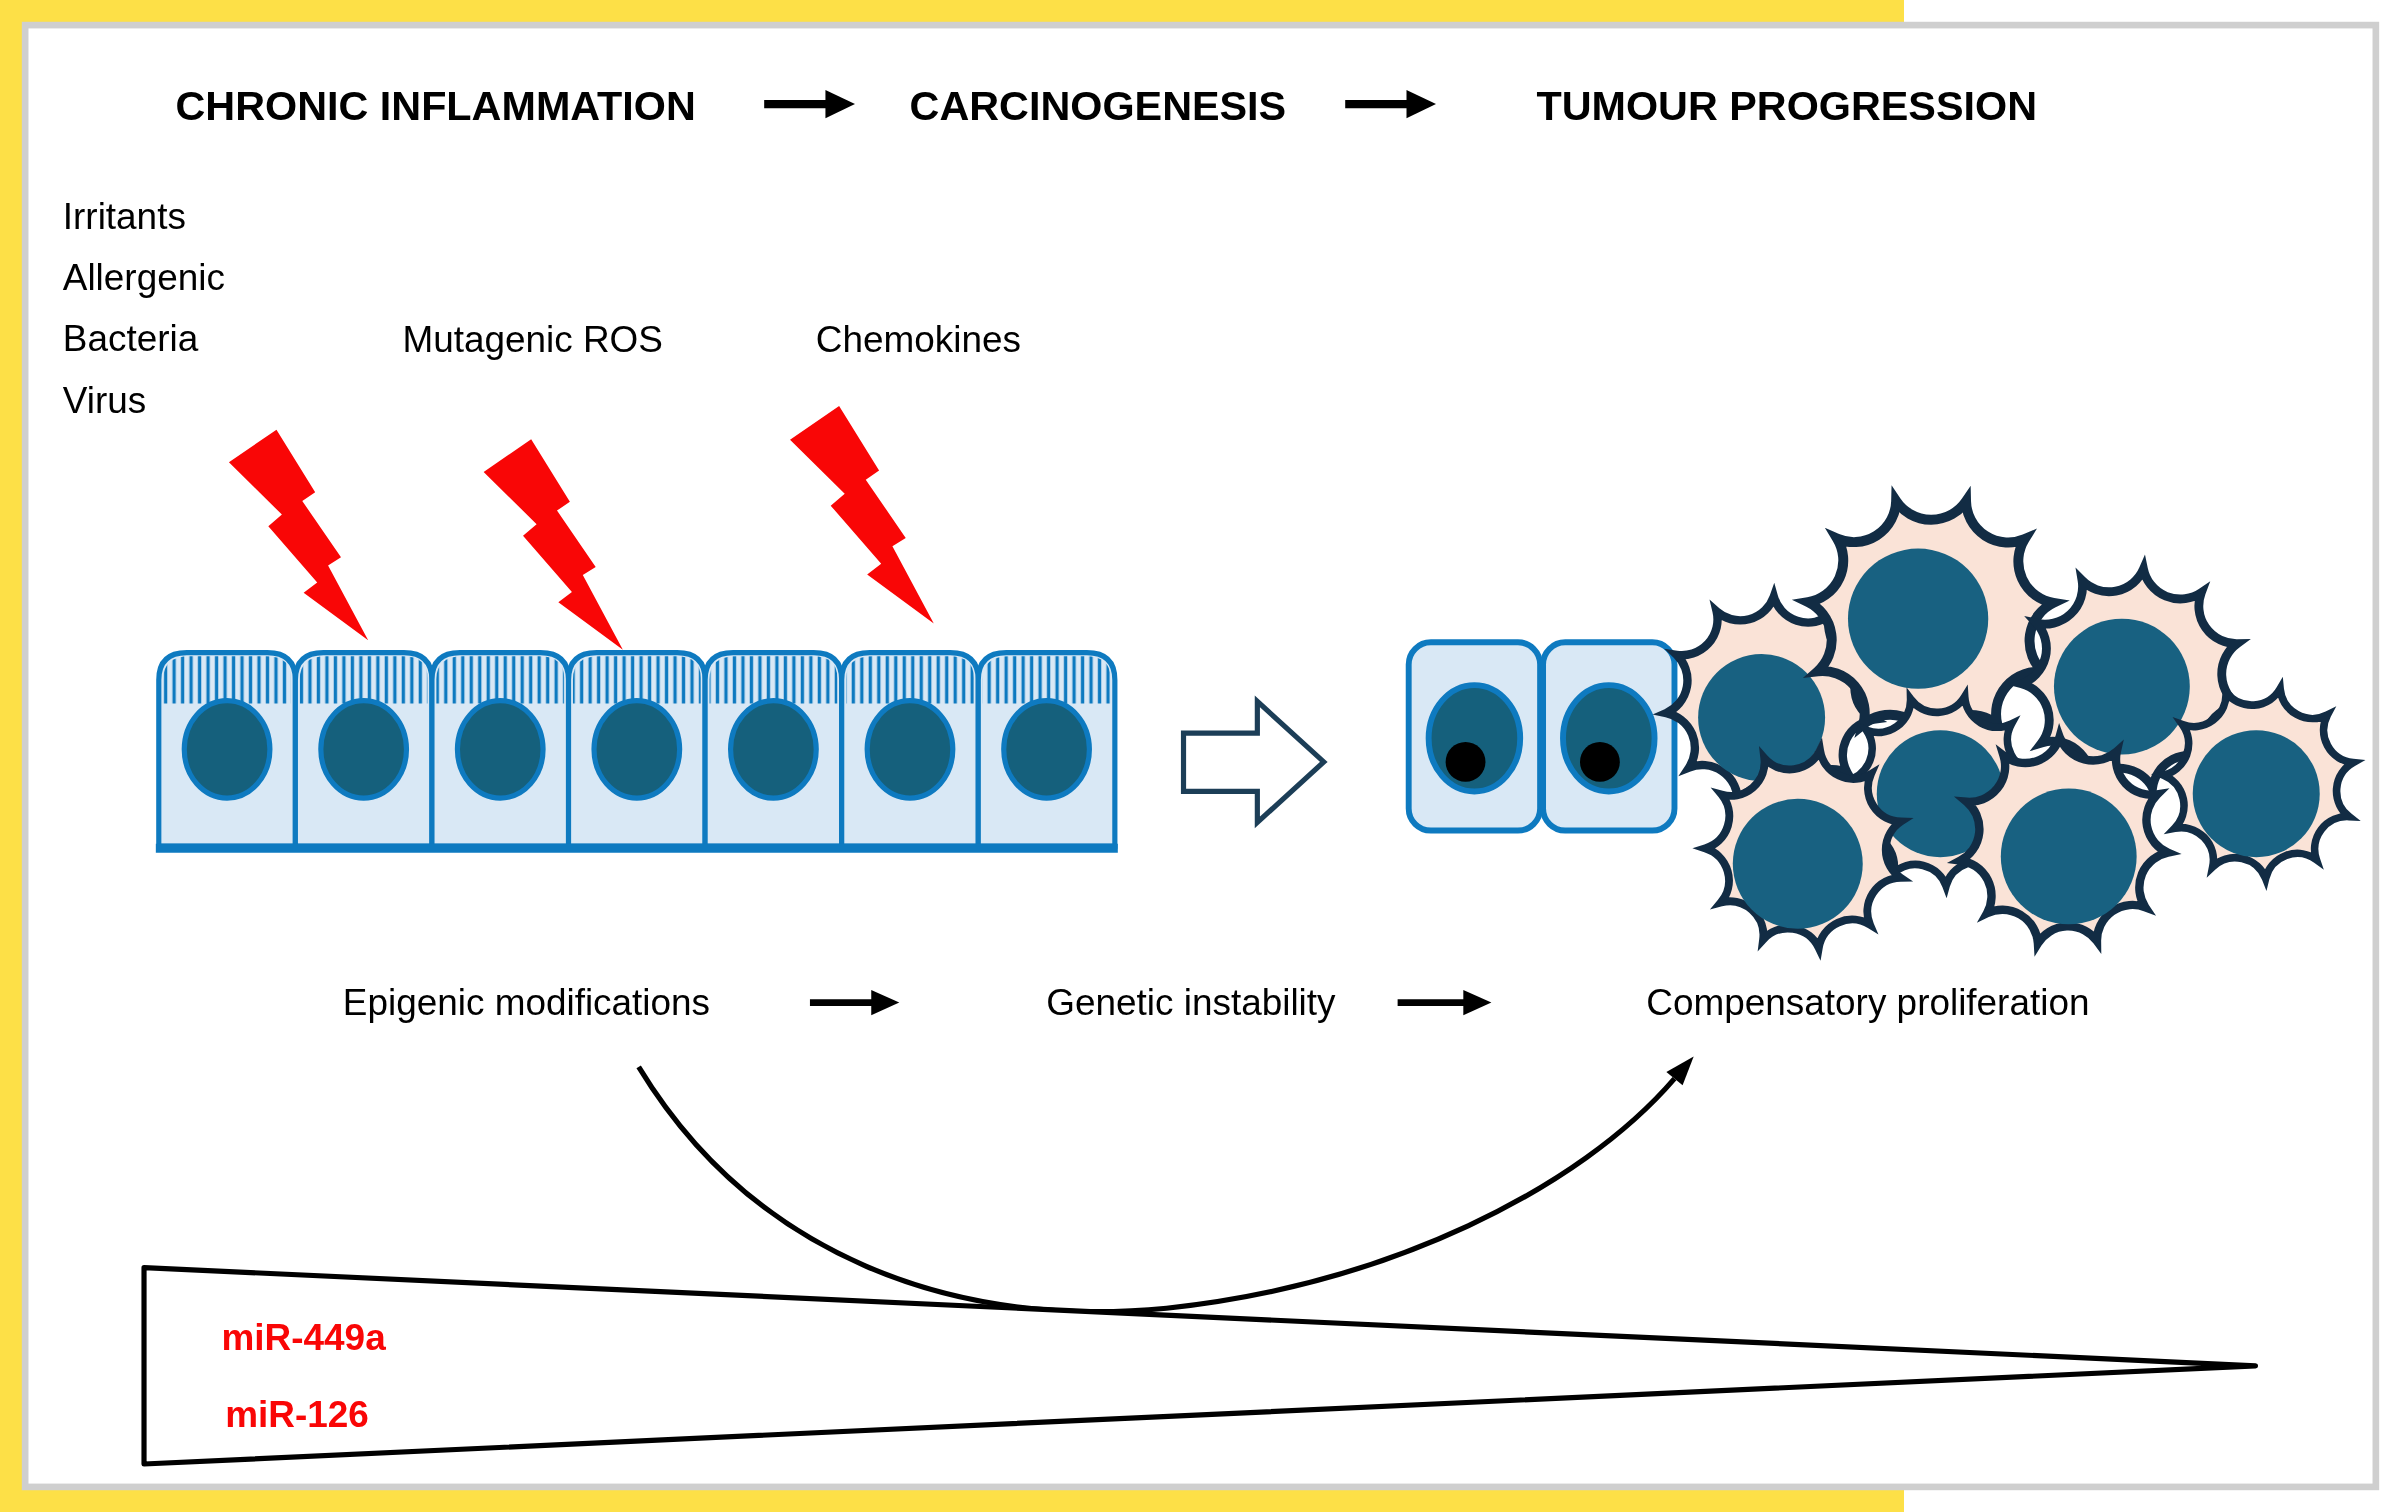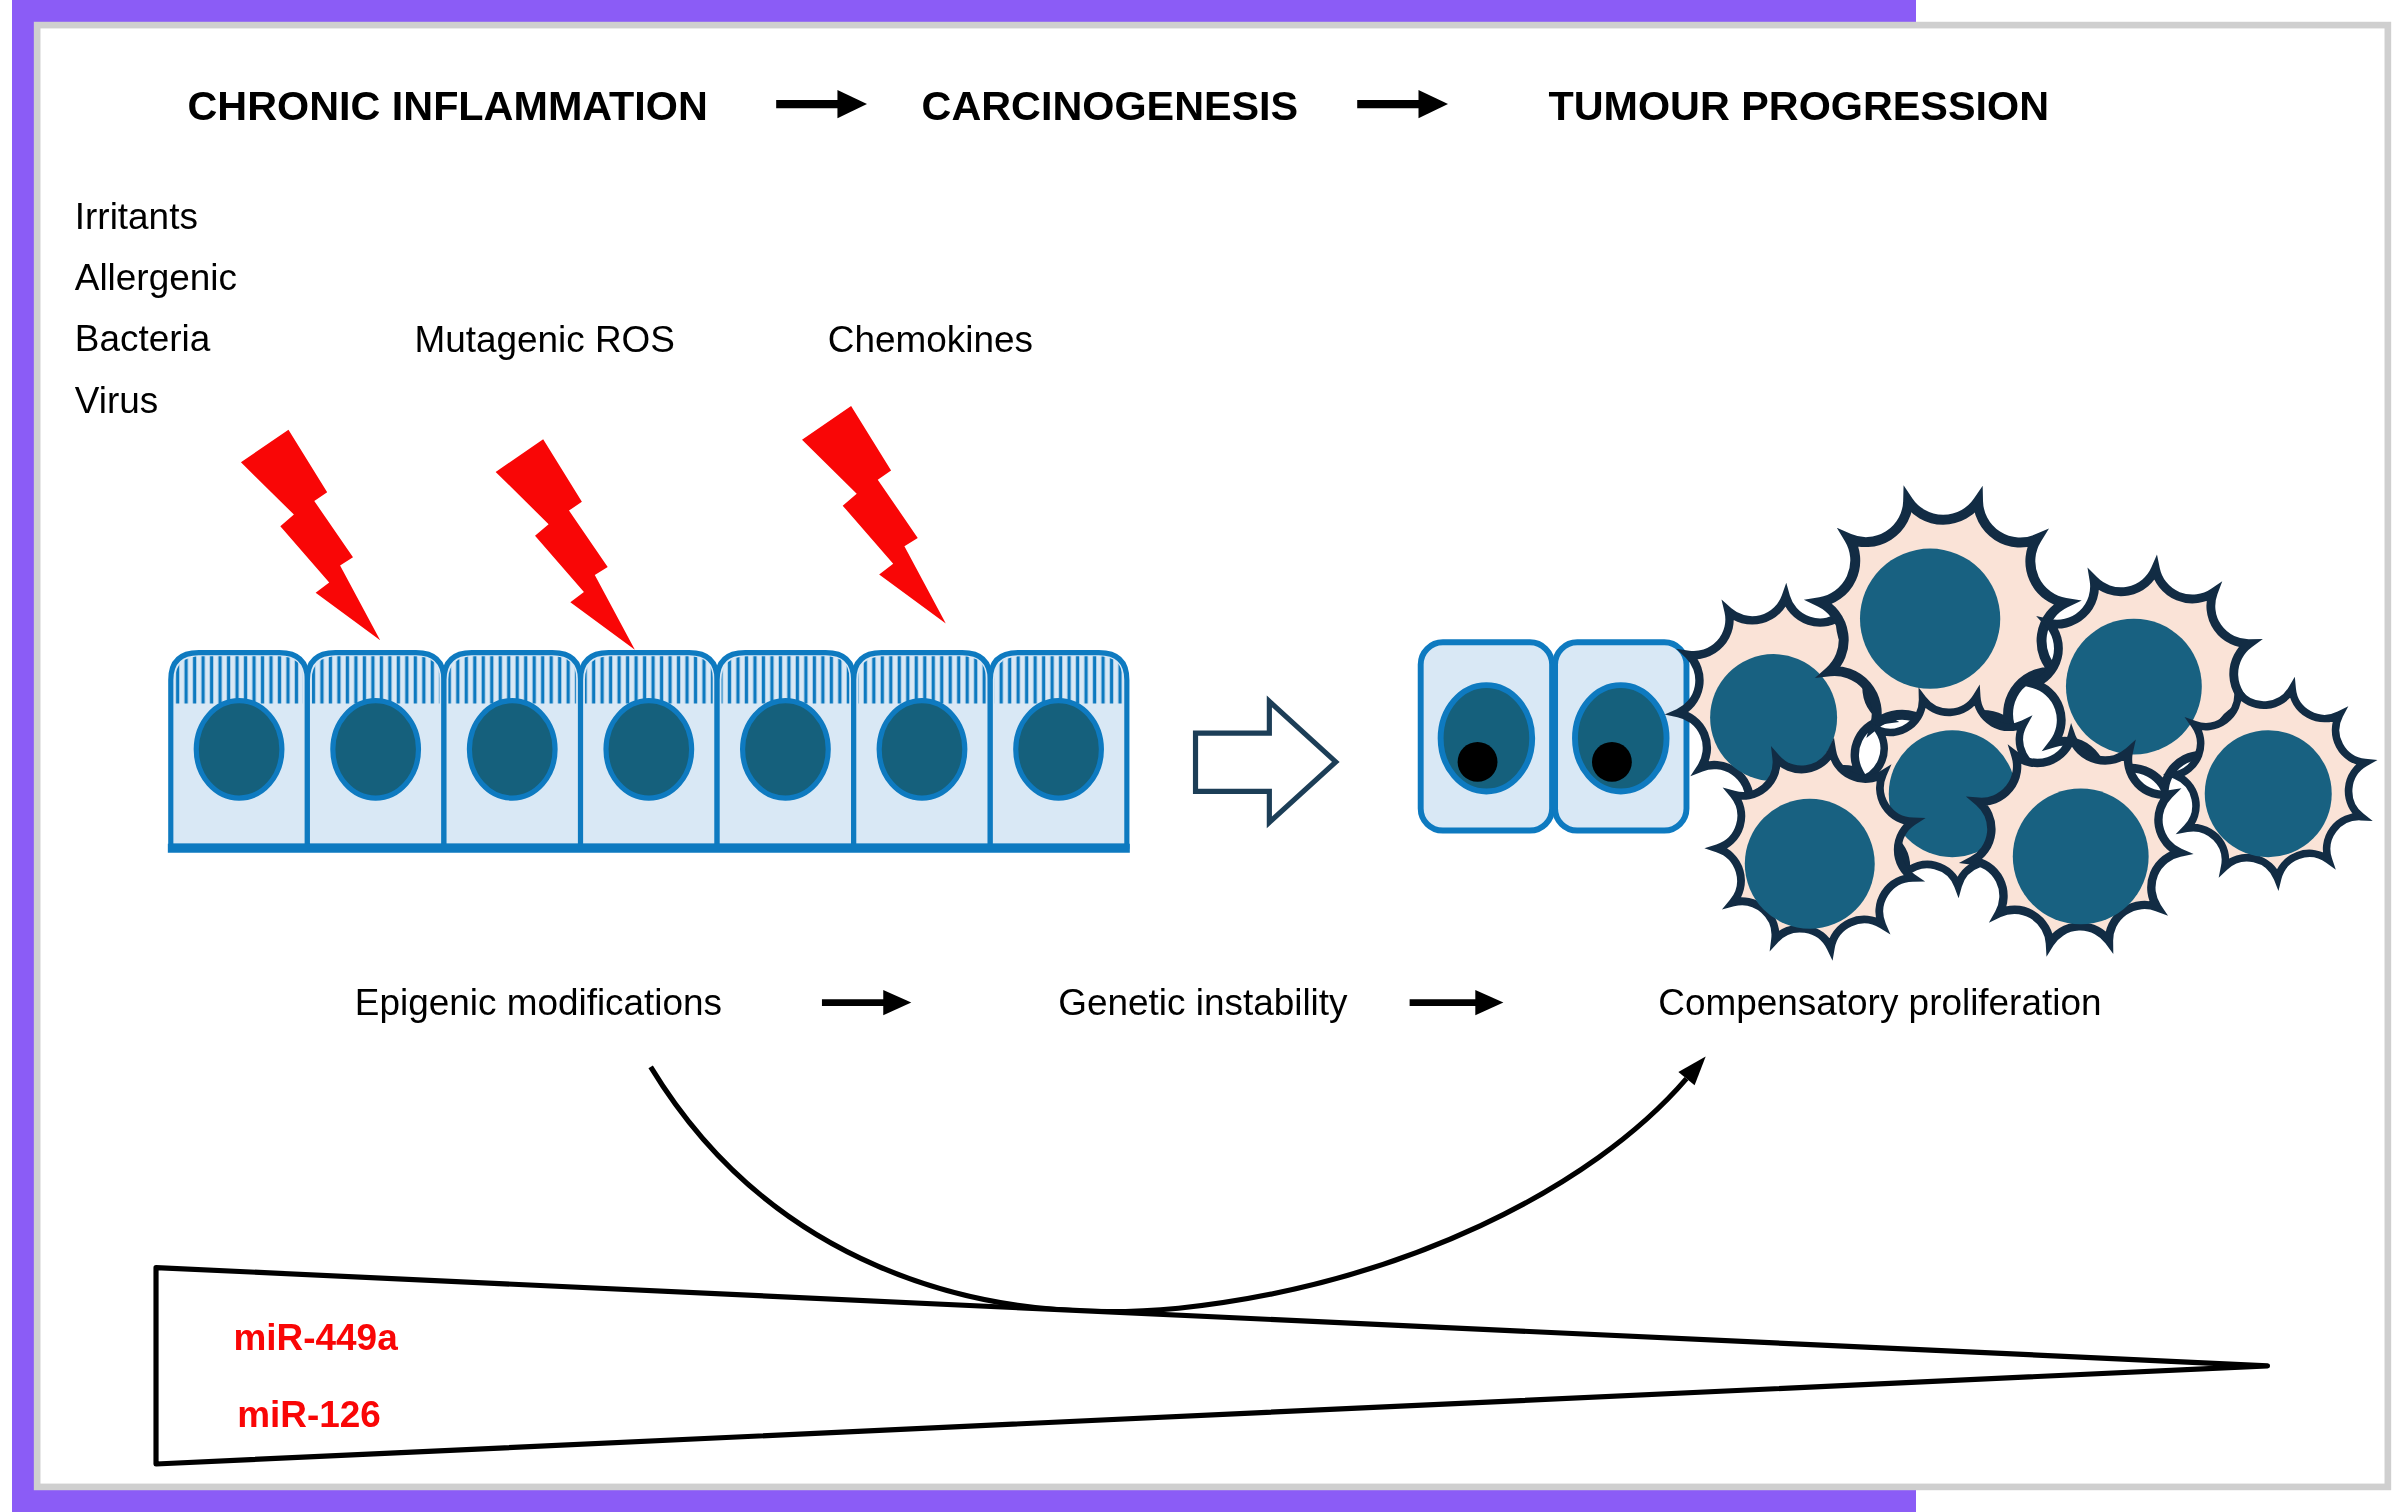--- a/index.html
+++ b/index.html
@@ -1,16 +1,16 @@
 <!DOCTYPE html>
 <html style="font-size:11.8px"><head>
 <meta charset="utf-8">
 <style>
   html,body{margin:0;padding:0;background:#ffffff;}
-  .stage-wrap{width:1904px;height:1512px;position:relative;background:#8b5cf6;margin-left:12px;}
+  .stage-wrap{width:1904px;height:1512px;position:relative;background:#fde047;}
   svg{display:block;}
   .h{font:700 56px "Liberation Sans", sans-serif;fill:#000000;}
   .t{font:400 50px "Liberation Sans", sans-serif;fill:#000000;}
   .m{font:700 50px "Liberation Sans", sans-serif;fill:#f90606;}
 </style>
 </head>
 <body>
 
 <div class="stage-wrap">
 <svg width="2401" height="1512" viewBox="0 0 3252 2048" xmlns="http://www.w3.org/2000/svg">

